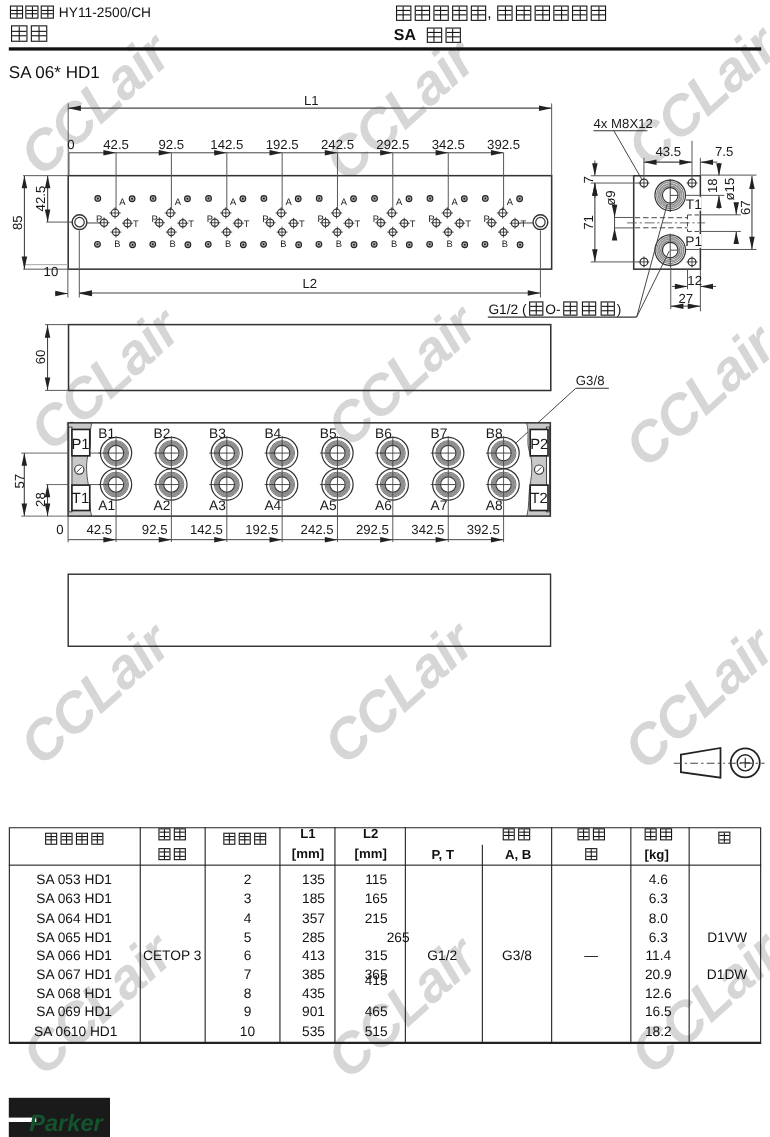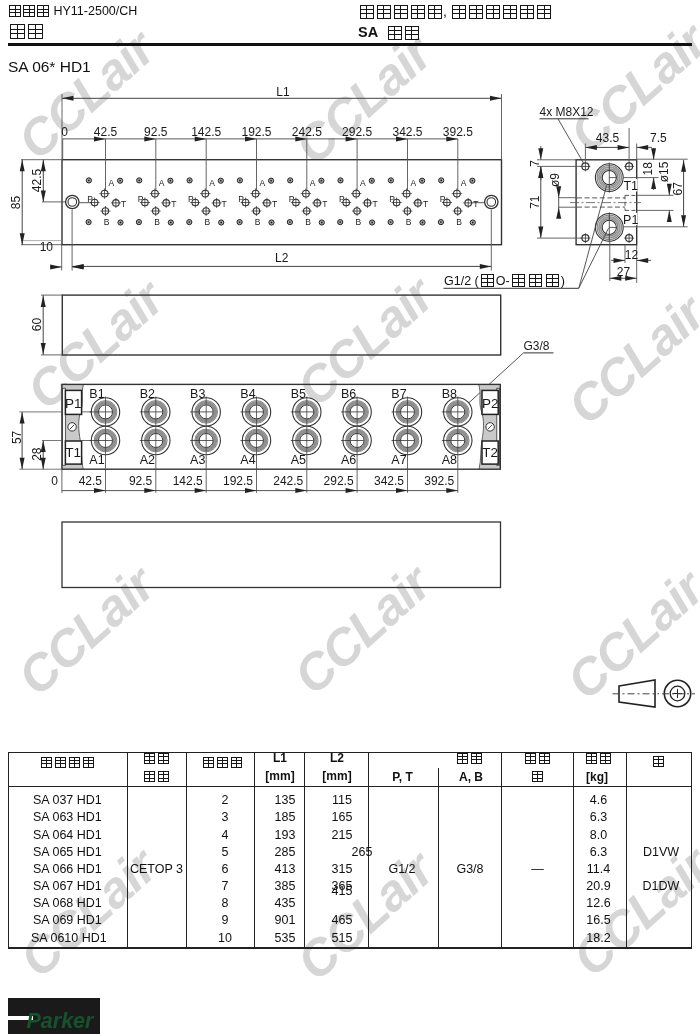--- a/index.html
+++ b/index.html
@@ -645,33 +645,33 @@
 <div class="tch" style="left:337.0px;top:758.0px"><b>L2</b></div>
 <div class="tch" style="left:337.0px;top:776.0px"><b>[mm]</b></div>
 <div class="tch" style="left:469.0px;top:757.5px"><i class="cj cj11b"></i><i class="cj cj11b"></i></div>
 <div class="tch" style="left:402.5px;top:777.0px"><b>P, T</b></div>
 <div class="tch" style="left:471.0px;top:777.0px"><b>A, B</b></div>
 <div class="tch" style="left:537.5px;top:758.0px"><i class="cj cj11b"></i><i class="cj cj11b"></i></div>
 <div class="tch" style="left:537.5px;top:776.0px"><i class="cj cj11b"></i></div>
 <div class="tch" style="left:598.0px;top:758.0px"><i class="cj cj11b"></i><i class="cj cj11b"></i></div>
 <div class="tch" style="left:597.0px;top:777.0px"><b>[kg]</b></div>
 <div class="tch" style="left:658.0px;top:761.0px"><i class="cj cj11b"></i></div>
-<div class="tl" style="left:33px;top:800.2px">SA 037 HD1</div>
+<div class="tl" style="left:33px;top:800.2px">SA 053 HD1</div>
 <div class="tc" style="left:225.0px;top:800.2px">2</div>
 <div class="tc" style="left:285.0px;top:800.2px">135</div>
 <div class="tc" style="left:342.0px;top:800.2px">115</div>
 <div class="tc" style="left:598.5px;top:800.2px">4.6</div>
 <div class="tl" style="left:33px;top:817.4px">SA 063 HD1</div>
 <div class="tc" style="left:225.0px;top:817.4px">3</div>
 <div class="tc" style="left:285.0px;top:817.4px">185</div>
 <div class="tc" style="left:342.0px;top:817.4px">165</div>
 <div class="tc" style="left:598.5px;top:817.4px">6.3</div>
 <div class="tl" style="left:33px;top:834.5px">SA 064 HD1</div>
 <div class="tc" style="left:225.0px;top:834.5px">4</div>
-<div class="tc" style="left:285.0px;top:834.5px">193</div>
+<div class="tc" style="left:285.0px;top:834.5px">357</div>
 <div class="tc" style="left:342.0px;top:834.5px">215</div>
 <div class="tc" style="left:598.5px;top:834.5px">8.0</div>
 <div class="tl" style="left:33px;top:851.7px">SA 065 HD1</div>
 <div class="tc" style="left:225.0px;top:851.7px">5</div>
 <div class="tc" style="left:285.0px;top:851.7px">285</div>
 <div class="tc" style="left:362px;top:851.7px">265</div>
 <div class="tc" style="left:598.5px;top:851.7px">6.3</div>
 <div class="tl" style="left:33px;top:868.9px">SA 066 HD1</div>
 <div class="tc" style="left:225.0px;top:868.9px">6</div>
 <div class="tc" style="left:285.0px;top:868.9px">413</div>

